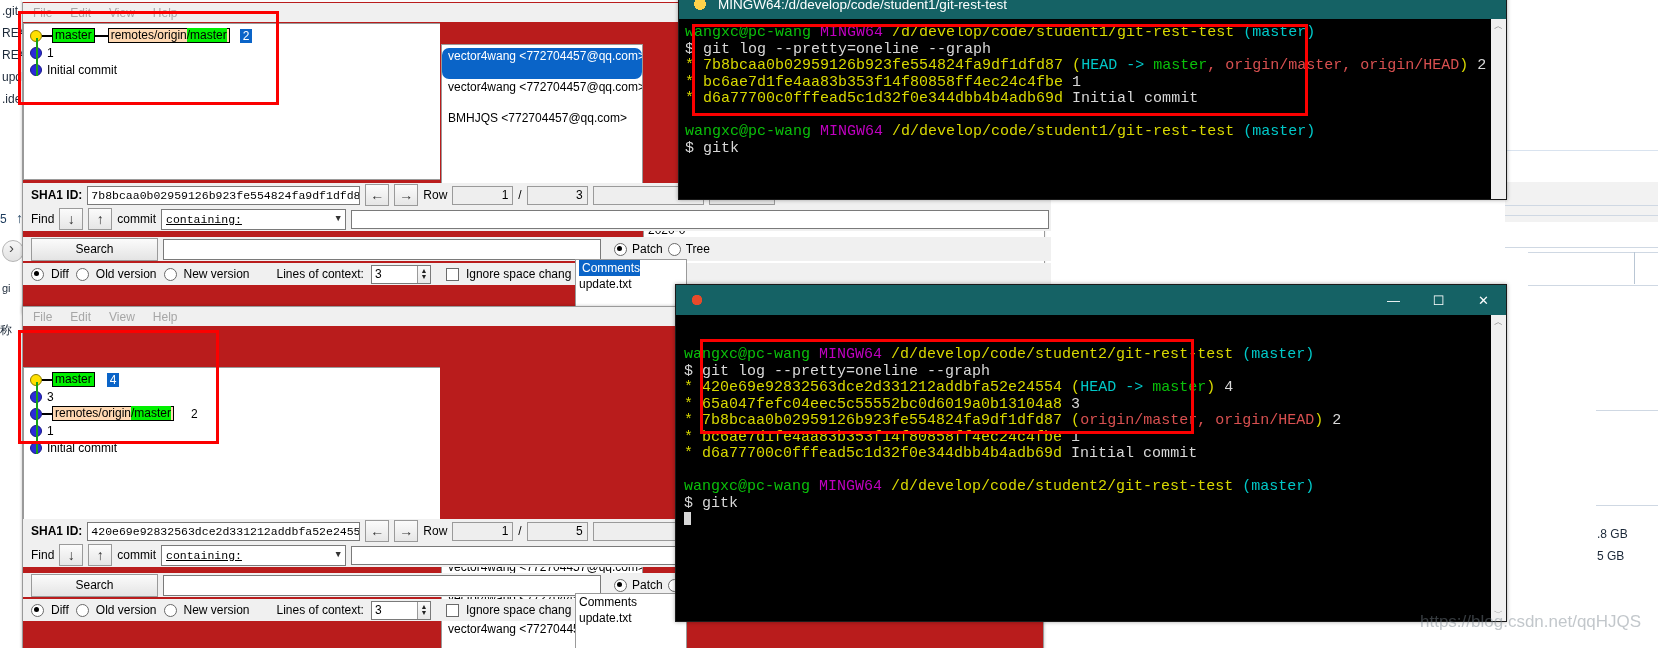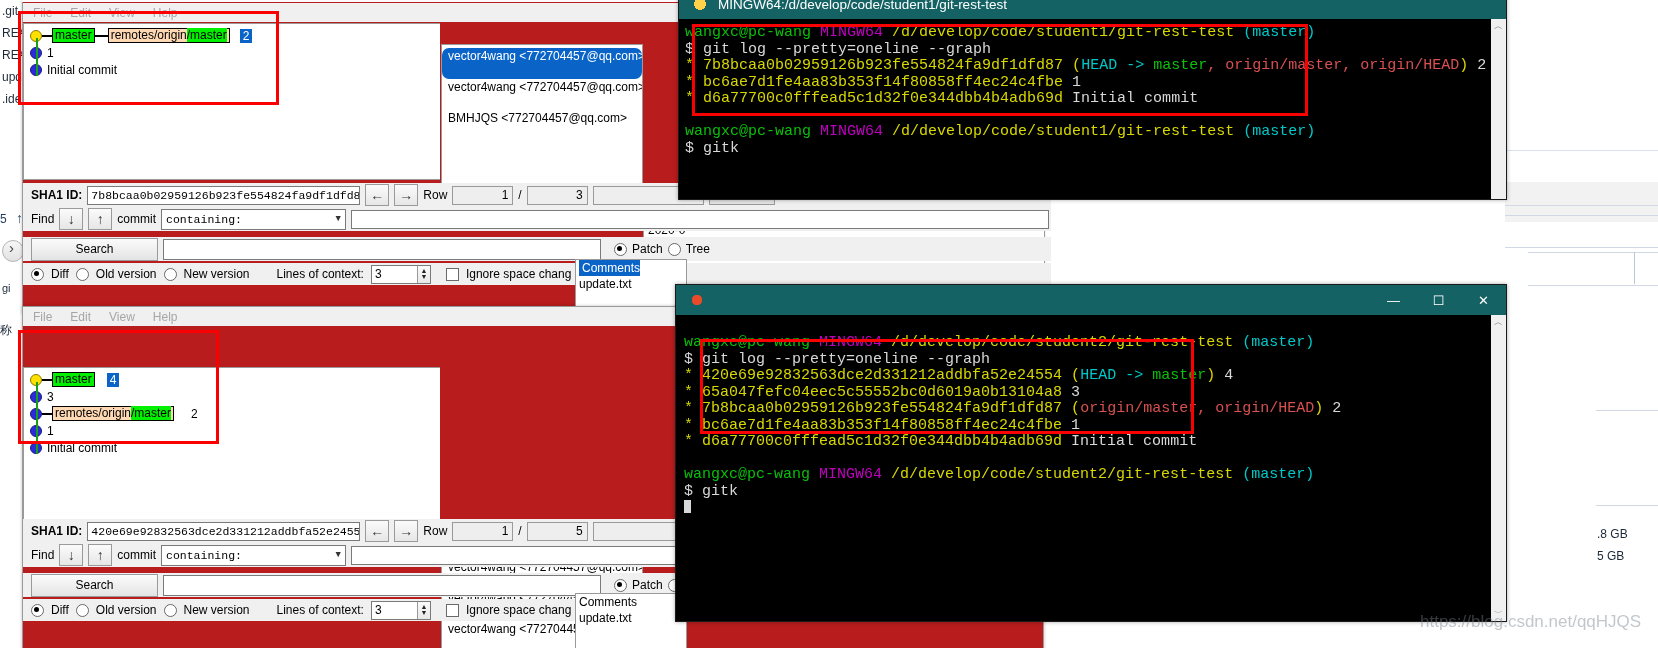--- a/index.html
+++ b/index.html
@@ -80,21 +80,21 @@
   .numbox{background:#eee;border:1px solid #9a9a9a;height:17px;line-height:17px;
     font-size:12px;text-align:right;padding-right:4px;color:#000;}
   .arrbtn{width:22px;height:20px;background:linear-gradient(#fbfbfb,#e6e6e6);
     border:1px solid #9a9a9a;display:flex;align-items:center;justify-content:center;
     font-size:14px;color:#333;}
   .btn{background:linear-gradient(#fbfbfb,#e4e4e4);border:1px solid #9a9a9a;
     height:21px;display:flex;align-items:center;justify-content:center;
     font-size:12px;color:#000;padding:0 10px;}
   .combo{background:#fff;border:1px solid #7a7a7a;height:19px;display:flex;align-items:center;
     justify-content:space-between;padding:0 4px;font-family:"Liberation Mono",monospace;font-size:11.5px;}
-  .combo .cv{color:#000;}
+  .combo .cv{color:#000;text-decoration:underline;}
   .combo .ca{font-size:9px;color:#333;}
   .radio{width:11px;height:11px;border-radius:50%;border:1px solid #6a6a6a;background:#fff;
     position:relative;flex:0 0 auto;}
   .radio.on:after{content:"";position:absolute;left:2px;top:2px;width:5px;height:5px;
     border-radius:50%;background:#000;}
   .chk{width:11px;height:11px;border:1px solid #6a6a6a;background:#fff;flex:0 0 auto;}
   .spin{background:#fff;border:1px solid #7a7a7a;height:17px;display:flex;align-items:center;
     font-size:12px;padding-left:3px;position:relative;}
   .spin .arrows{position:absolute;right:0;top:0;width:12px;height:100%;
     background:linear-gradient(#fafafa,#e8e8e8);border-left:1px solid #9a9a9a;
@@ -412,21 +412,21 @@
 
 <div class="abs term" id="term-bottom" style="left:675px;top:284px;width:830px;height:336px;">
   <div class="term-title">
     <span class="tt-ico" style="background:radial-gradient(circle at 50% 50%, #e84a2a 0 40%, transparent 41%);"></span>
     <span class="tt-btns">
       <div>—</div>
       <div>☐</div>
       <div>✕</div>
     </span>
   </div>
-  <div class="term-body" style="padding-top:20px;padding-left:8px;"><span class="t-user">wangxc@pc-wang</span> <span class="t-host">MINGW64</span> <span class="t-path">/d/develop/code/student2/git-rest-test</span> <span class="t-branch">(master)</span>
+  <div class="term-body" style="padding-top:32px;padding-left:8px;"><span class="t-user">wangxc@pc-wang</span> <span class="t-host">MINGW64</span> <span class="t-path">/d/develop/code/student2/git-rest-test</span> <span class="t-branch">(master)</span>
 <span class="t-white">$ git log --pretty=oneline --graph</span>
 <span class="t-yellow">*</span> <span class="t-yellow">420e69e92832563dce2d331212addbfa52e24554</span> <span class="t-yellow">(</span><span class="t-branch">HEAD -&gt; </span><span class="t-green">master</span><span class="t-yellow">)</span> <span class="t-white">4</span>
 <span class="t-yellow">*</span> <span class="t-yellow">65a047fefc04eec5c55552bc0d6019a0b13104a8</span> <span class="t-white">3</span>
 <span class="t-yellow">*</span> <span class="t-yellow">7b8bcaa0b02959126b923fe554824fa9df1dfd87</span> <span class="t-yellow">(</span><span class="t-red">origin/master, origin/HEAD</span><span class="t-yellow">)</span> <span class="t-white">2</span>
 <span class="t-yellow">*</span> <span class="t-yellow">bc6ae7d1fe4aa83b353f14f80858ff4ec24c4fbe</span> <span class="t-white">1</span>
 <span class="t-yellow">*</span> <span class="t-yellow">d6a77700c0fffead5c1d32f0e344dbb4b4adb69d</span> <span class="t-white">Initial commit</span>
 
 <span class="t-user">wangxc@pc-wang</span> <span class="t-host">MINGW64</span> <span class="t-path">/d/develop/code/student2/git-rest-test</span> <span class="t-branch">(master)</span>
 <span class="t-white">$ gitk</span>
 <span class="t-cursor"></span></div>

